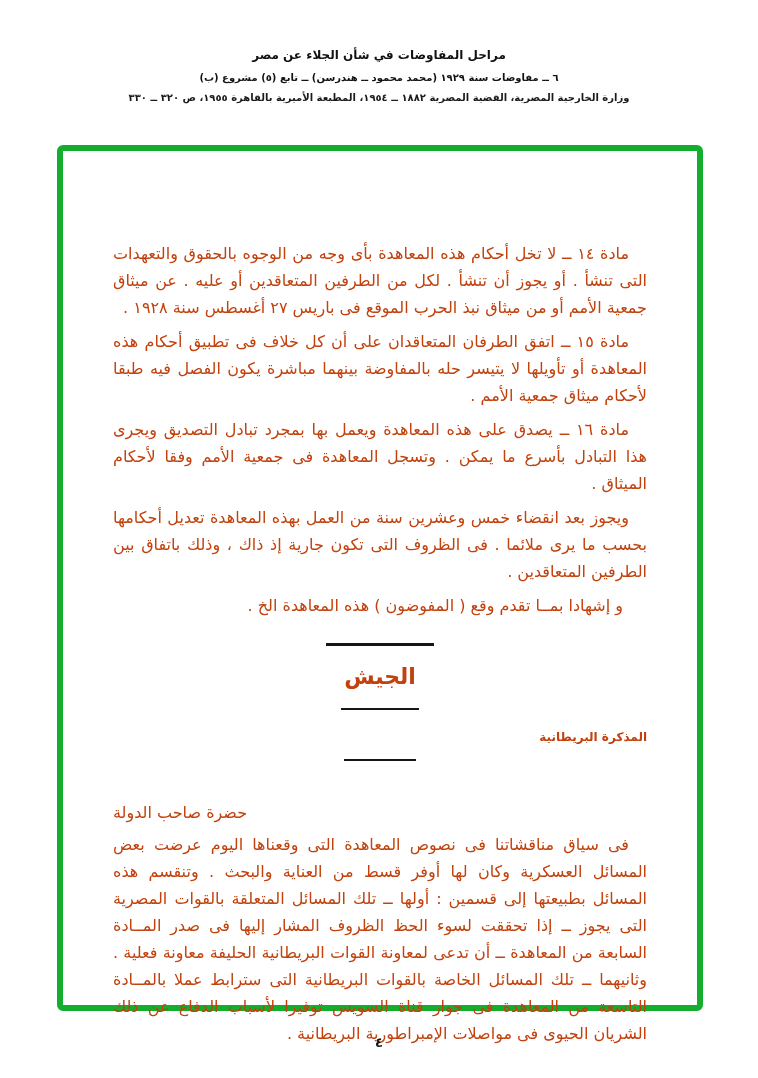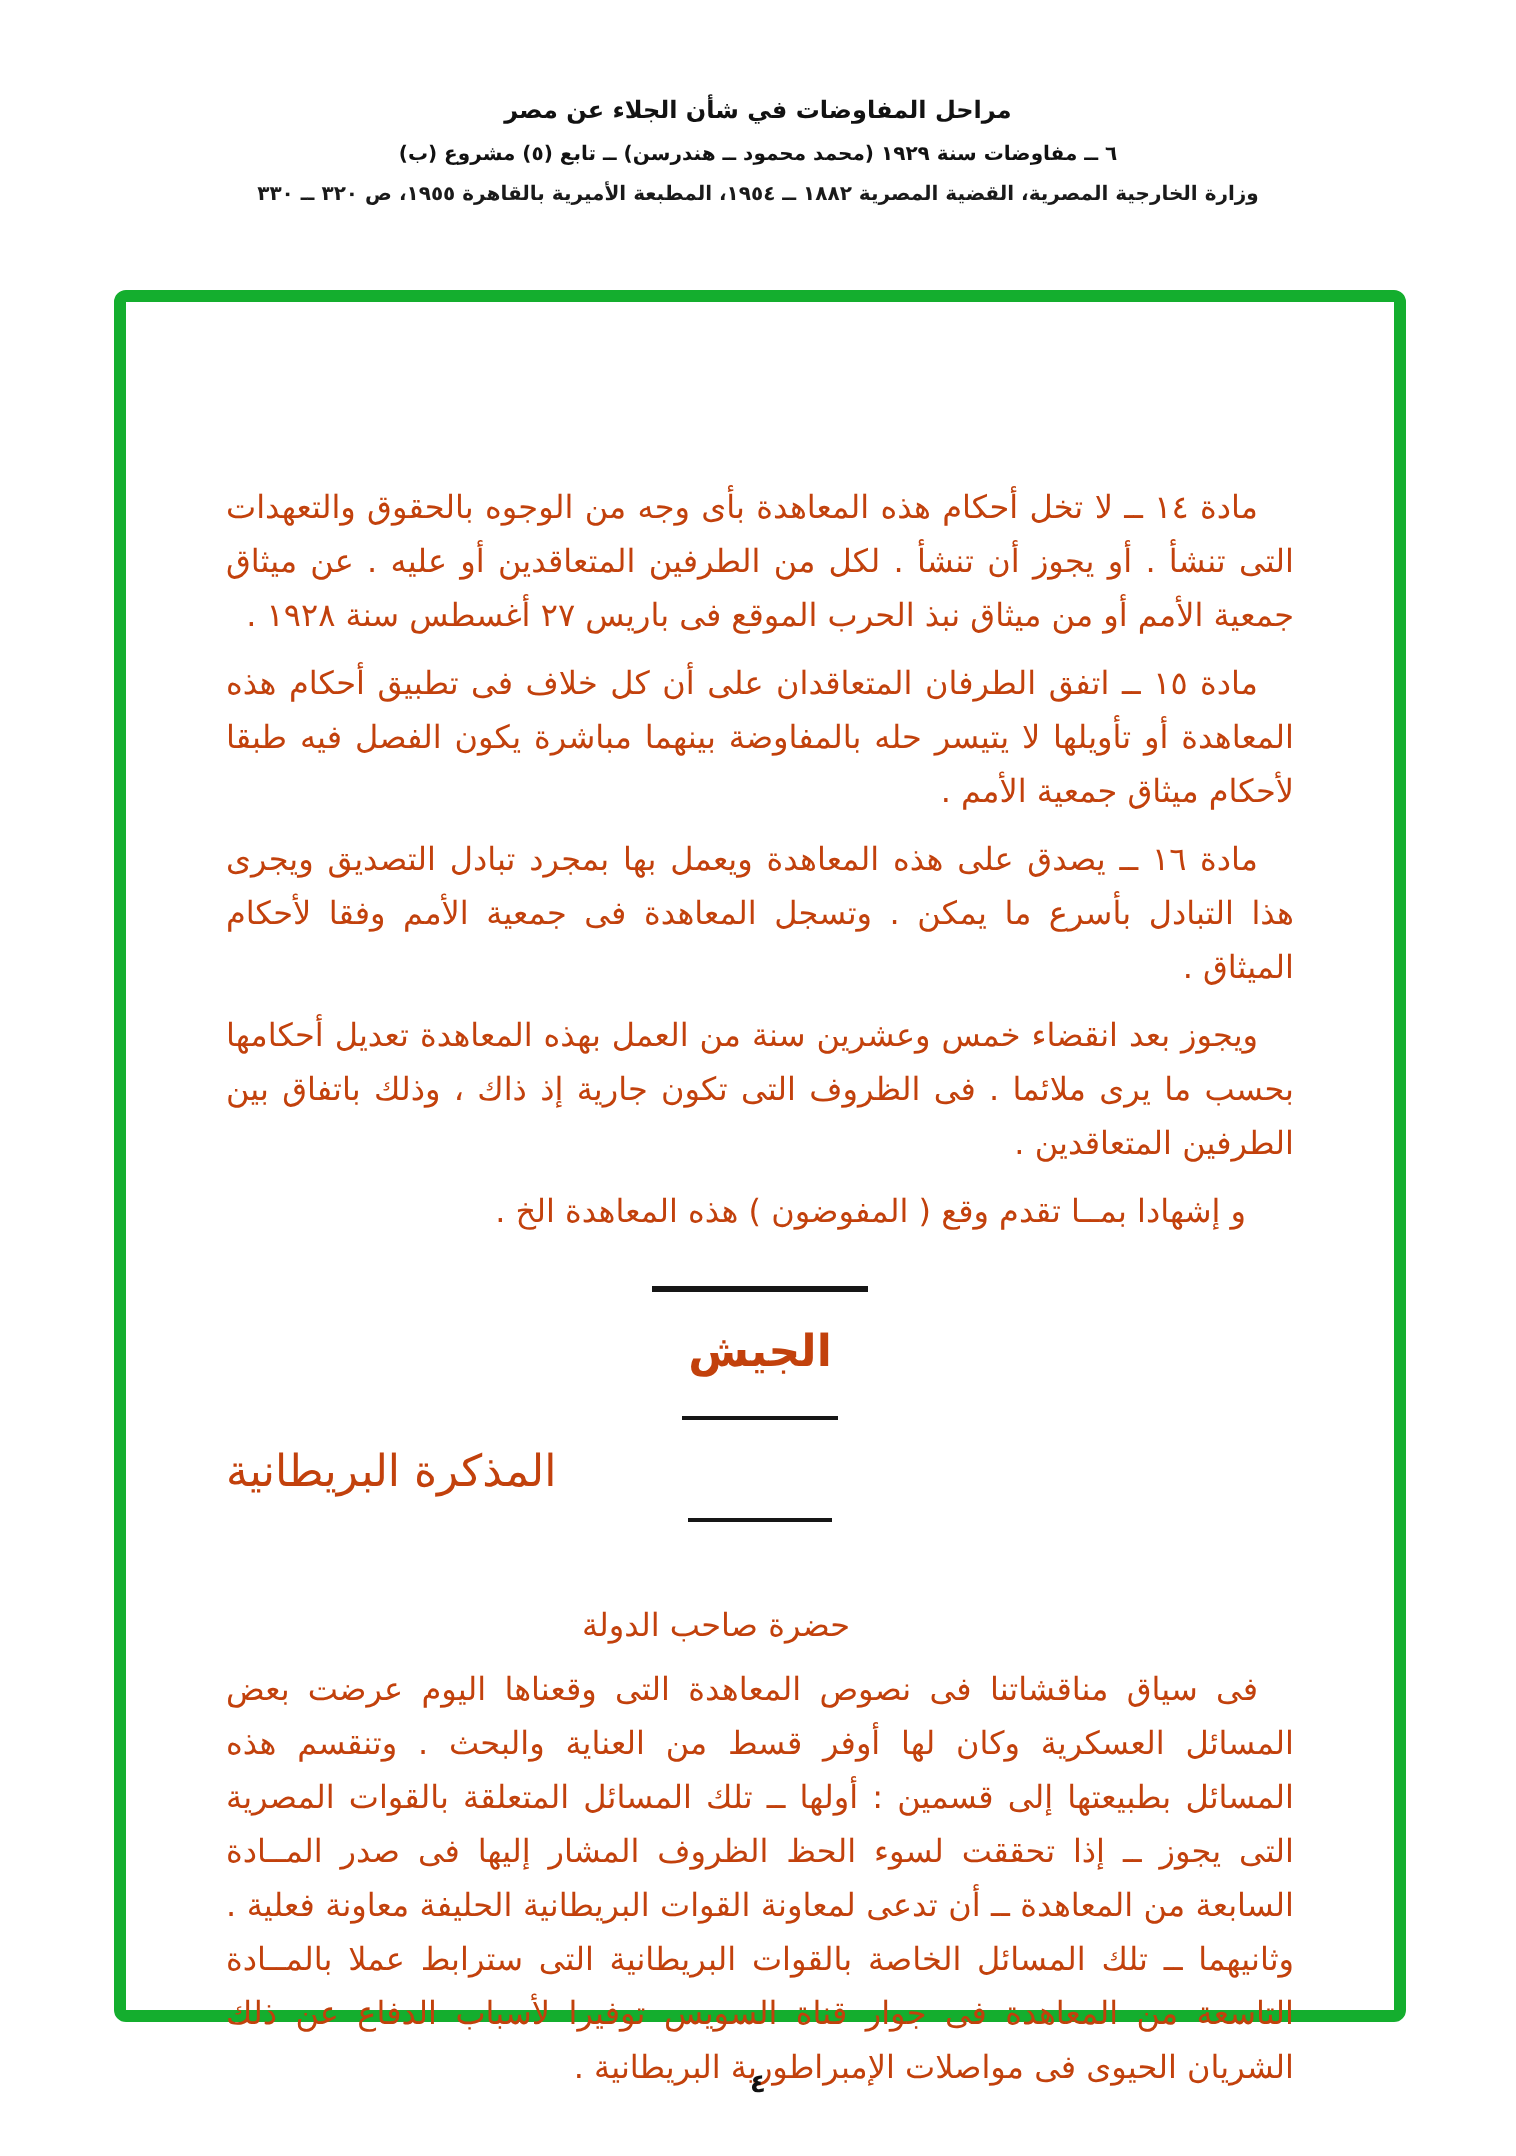--- a/index.html
+++ b/index.html
@@ -97,29 +97,29 @@
     margin: 9px auto 16px auto;
   }
   .section-heading {
     font-size: 22px;
     font-weight: bold;
     text-align: center;
     margin: 18px;
     line-height: 26px;
   }
   .memo-title {
-    font-size: 22px;
-    font-weight: normal;
-    text-align: left;
+    font-size: 12px;
+    font-weight: bold;
+    text-align: right;
     margin: 0;
     line-height: 26px;
   }
   p.salutation {
     text-indent: 44px;
-    text-align: center;
+    text-align: left;
     margin-bottom: 5px;
     margin-top: 38px;
   }
 
   
   .page-number {
     position: absolute;
     bottom: 28px;
     left: 0;
     right: 0;

